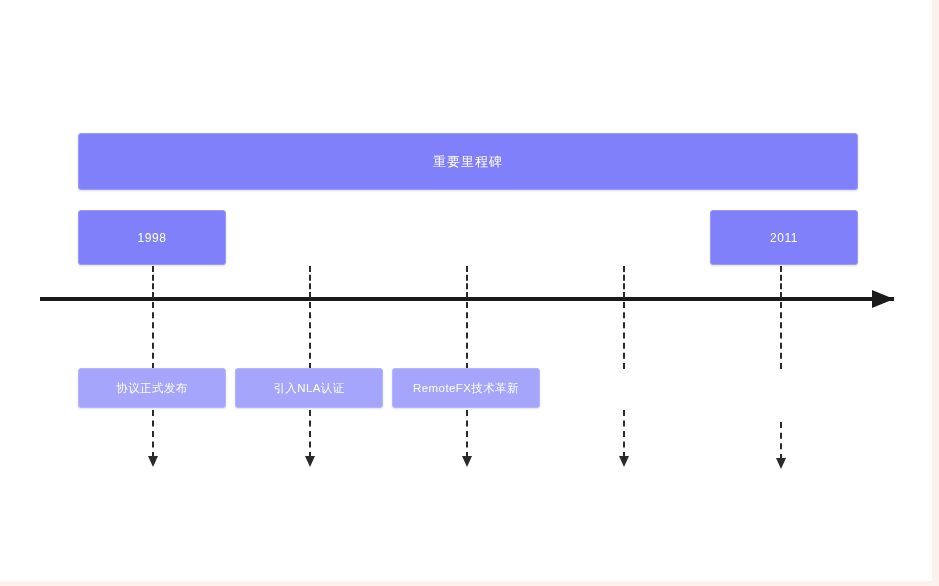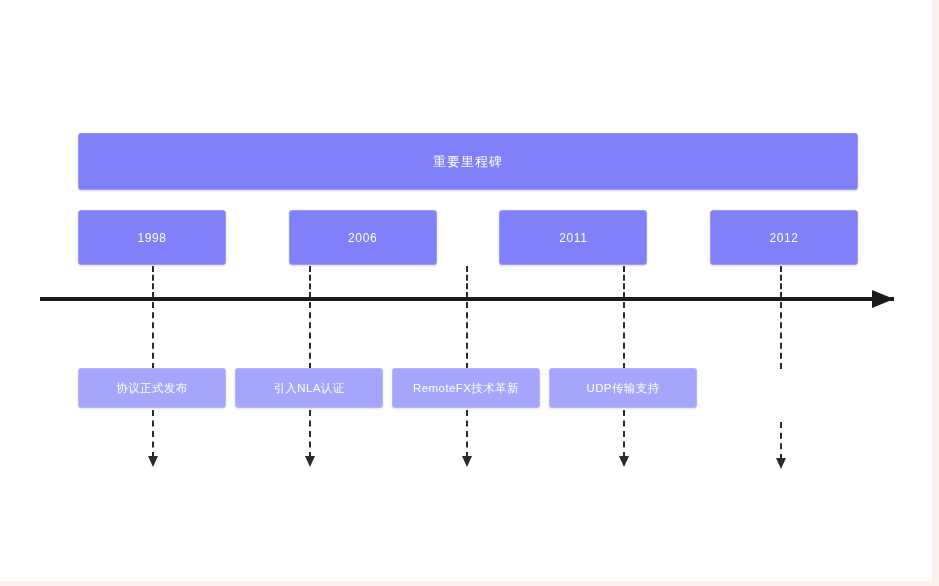--- a/index.html
+++ b/index.html
@@ -166,27 +166,21 @@
 
   <div class="title-banner">
     <span class="title-text">重要里程碑</span>
   </div>
 
   <div class="year-row">
     <div class="year-box">
       <span class="year-text">1998</span>
     </div>
     <div class="year-box">
-      <span class="year-text">2006</span>
-    </div>
-    <div class="year-box">
       <span class="year-text">2011</span>
-    </div>
-    <div class="year-box">
-      <span class="year-text">2012</span>
     </div>
   </div>
 
   <div class="axis-line"></div>
   <div class="axis-arrow"></div>
 
   <div class="dash-up" style="left:152px;"></div>
   <div class="dash-up" style="left:309px;"></div>
   <div class="dash-up" style="left:466px;"></div>
   <div class="dash-up" style="left:623px;"></div>
@@ -200,23 +194,20 @@
 
   <div class="event-box event-one-line" style="left:78px;">
     <span class="event-text">协议正式发布</span>
   </div>
   <div class="event-box event-one-line" style="left:235px;">
     <span class="event-text">引入NLA认证</span>
   </div>
   <div class="event-box event-one-line" style="left:392px;">
     <span class="event-text">RemoteFX技术革新</span>
   </div>
-  <div class="event-box event-one-line" style="left:549px;">
-    <span class="event-text">UDP传输支持</span>
-  </div>
 
   <div class="dash-down" style="left:152px; top:410px; height:48px;"></div>
   <div class="dash-arrow" style="left:148px; top:456px;"></div>
 
   <div class="dash-down" style="left:309px; top:410px; height:48px;"></div>
   <div class="dash-arrow" style="left:305px; top:456px;"></div>
 
   <div class="dash-down" style="left:466px; top:410px; height:48px;"></div>
   <div class="dash-arrow" style="left:462px; top:456px;"></div>
 

